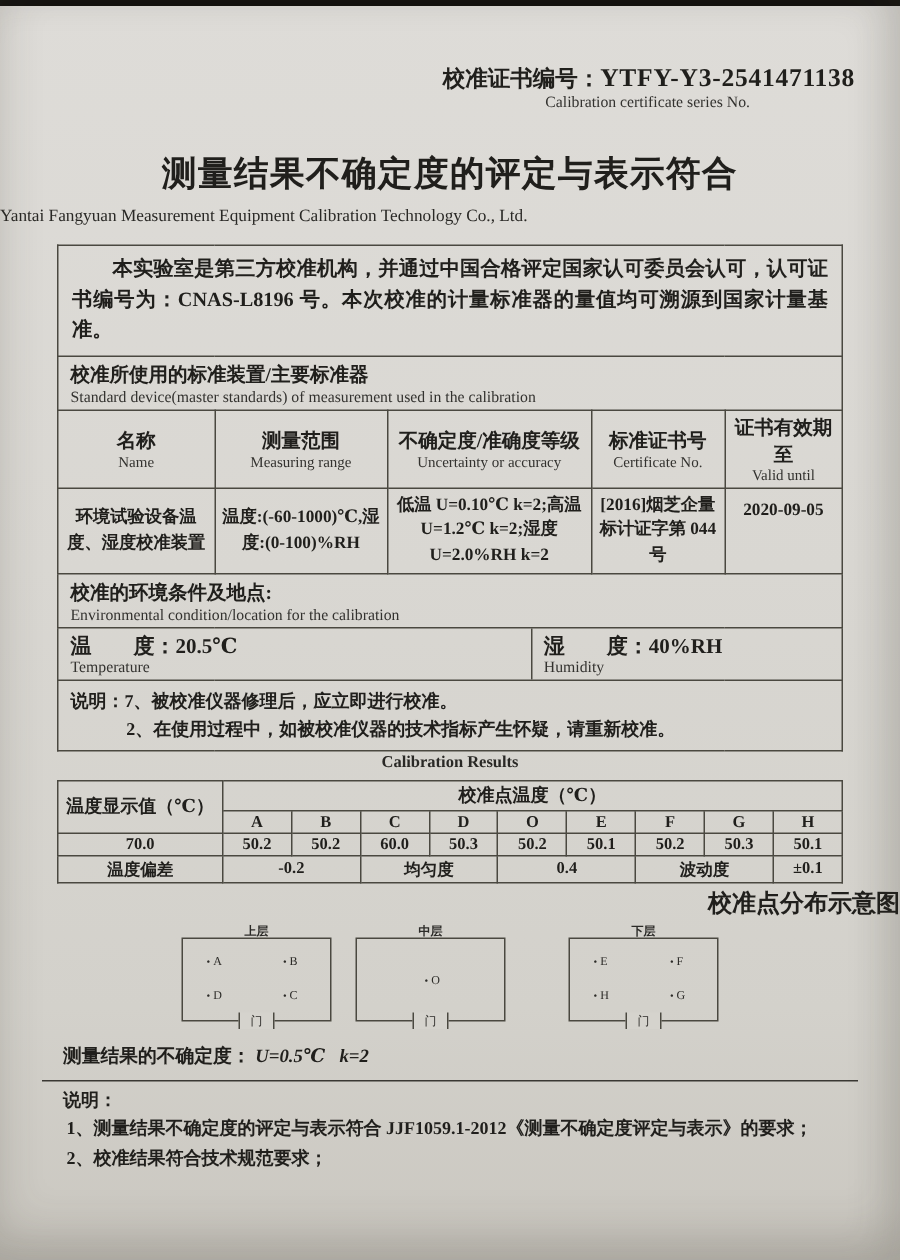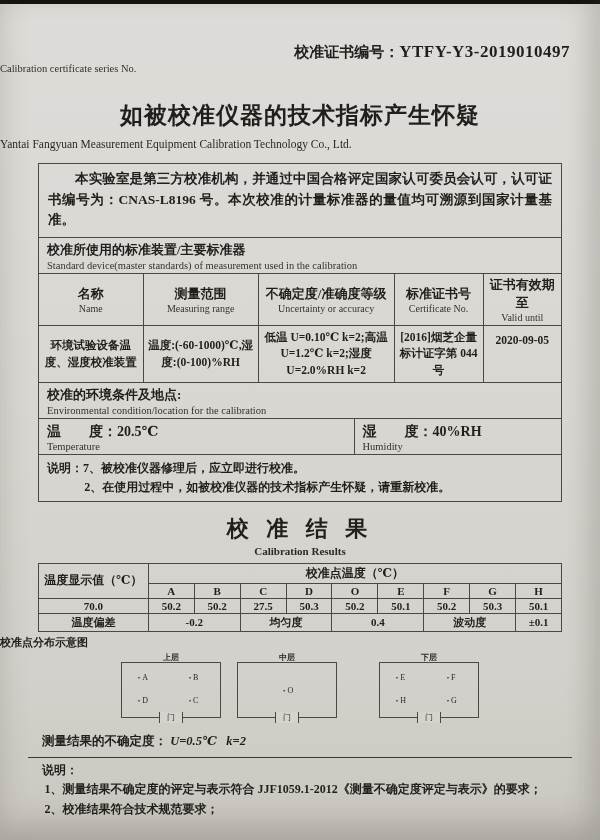--- a/index.html
+++ b/index.html
@@ -16,21 +16,21 @@
   }
   .paper::after { 
     content:""; position:absolute; inset:0; pointer-events:none;
     box-shadow: inset 0 -18px 30px rgba(60,55,45,.18), inset -14px 0 24px rgba(60,55,45,.10);
   }
   .topstrip { position:absolute; top:0; left:0; width:100%; height:4px; background:#14120f; }
 
   
   .certline { margin:42px 30px 0 0; text-align:right; font-weight:bold; font-size:15px; white-space:nowrap; }
   .certline .val { font-size:17px; font-family:"Liberation Serif","DejaVu Serif",serif; letter-spacing:.5px; }
-  .certsub { text-align:left; margin-right:100px; font-size:10.5px; color:#33322f; margin-top:1px; }
+  .certsub { text-align:right; margin-right:100px; font-size:10.5px; color:#33322f; margin-top:1px; }
 
   .company { text-align:center; margin-top:26px; font-size:23px; font-weight:bold; letter-spacing:1px; }
   .company-en { text-align:left; margin-top:7px; font-size:11.5px; font-weight:normal; color:#2a2926; }
 
   
   table { border-collapse:collapse; }
   .maintbl { width:524px; margin:13px auto 0 auto; }
   .maintbl td { border:1px solid #4a4840; vertical-align:middle; }
   .para { font-size:13.5px; font-weight:600; line-height:1.52; padding:5px 9px 6px 9px; text-align:justify; }
   .para .ind { text-indent:2em; display:block; }
@@ -52,21 +52,21 @@
   .notes .l2 { margin-left:3.1em; }
 
   
   .res-title { text-align:center; margin-top:12px; font-size:22px; font-weight:bold; letter-spacing:6px; }
   .res-title-en { text-align:center; font-size:11px; font-weight:bold; color:#2a2926; margin-top:1px; }
   .restbl { width:524px; margin:6px auto 0 auto; font-size:11px; }
   .restbl td { border:1px solid #4a4840; text-align:center; padding:1px 0; font-weight:600; }
   .restbl .rh { font-size:12px; font-weight:bold; }
 
   
-  .diag-title { text-align:left; font-size:11px; font-weight:bold; margin-top:3px; }
+  .diag-title { text-align:right; font-size:16px; font-weight:bold; margin-top:3px; }
   .boxes { display:flex; justify-content:center; align-items:flex-start; margin-top:12px; }
   .boxwrap { position:relative; }
   .bw1 { margin-right:16px; }
   .bw3 { margin-left:42px; }
   .blabel { position:absolute; top:-10px; left:0; right:0; text-align:center; font-size:8px; font-weight:bold; color:#2c2b28; }
   .dbox { position:relative; width:100px; height:56px; border:1.2px solid #4a4840; background:transparent; }
   .pt { position:absolute; font-size:8px; color:#2c2b28; white-space:nowrap; }
   .pt::before { content:"•"; margin-right:2px; font-size:7px; }
   .pt.tl { left:16%; top:18%; } .pt.tr { left:68%; top:18%; }
   .pt.bl { left:16%; top:62%; } .pt.br { left:68%; top:62%; }
@@ -81,25 +81,25 @@
   .remarks { margin:3px 0 0 42px; font-size:12px; font-weight:600; line-height:1.62; }
   .remarks .itm { margin-left:0.2em; }
 </style>
 </head>
 <body>
 
 <div class="paper">
   <div class="topstrip"></div>
 
   <div class="certline">
-    <span>校准证书编号：</span><span class="val">YTFY-Y3-2019010497</span>
+    <span>校准证书编号：</span><span class="val">YTFY-Y3-2541471138</span>
   </div>
   <div class="certsub">Calibration certificate series No.</div>
 
-  <div class="company">如被校准仪器的技术指标产生怀疑</div>
+  <div class="company">测量结果不确定度的评定与表示符合</div>
   <div class="company-en">Yantai  Fangyuan Measurement Equipment Calibration Technology Co., Ltd.</div>
 
   <table class="maintbl">
     <tbody>
         <tr>
       <td colspan="5" class="para">
         <span class="ind">本实验室是第三方校准机构，并通过中国合格评定国家认可委员会认可，认可证书编号为：CNAS-L8196 号。本次校准的计量标准器的量值均可溯源到国家计量基准。</span>
       </td>
     </tr>
     <tr>
@@ -159,21 +159,20 @@
     </tr>
     <tr>
       <td colspan="5" class="notes">
         <div><span>说明：</span><span>7、被校准仪器修理后，应立即进行校准。</span></div>
         <div class="l2">2、在使用过程中，如被校准仪器的技术指标产生怀疑，请重新校准。</div>
       </td>
     </tr>
   </tbody>
     </table>
 
-  <div class="res-title">校 准 结 果</div>
   <div class="res-title-en">Calibration Results</div>
 
   <table class="restbl">
     <colgroup>
       <col style="width:21%">
       <col span="9" style="width:8.78%">
     </colgroup>
     <tbody>
         <tr>
       <td rowspan="2" class="rh">温度显示值（℃）</td>
@@ -187,21 +186,21 @@
       <td>O</td>
       <td>E</td>
       <td>F</td>
       <td>G</td>
       <td>H</td>
     </tr>
     <tr>
       <td>70.0</td>
       <td>50.2</td>
       <td>50.2</td>
-      <td>27.5</td>
+      <td>60.0</td>
       <td>50.3</td>
       <td>50.2</td>
       <td>50.1</td>
       <td>50.2</td>
       <td>50.3</td>
       <td>50.1</td>
     </tr>
     <tr>
       <td>温度偏差</td>
       <td colspan="2">-0.2</td>

